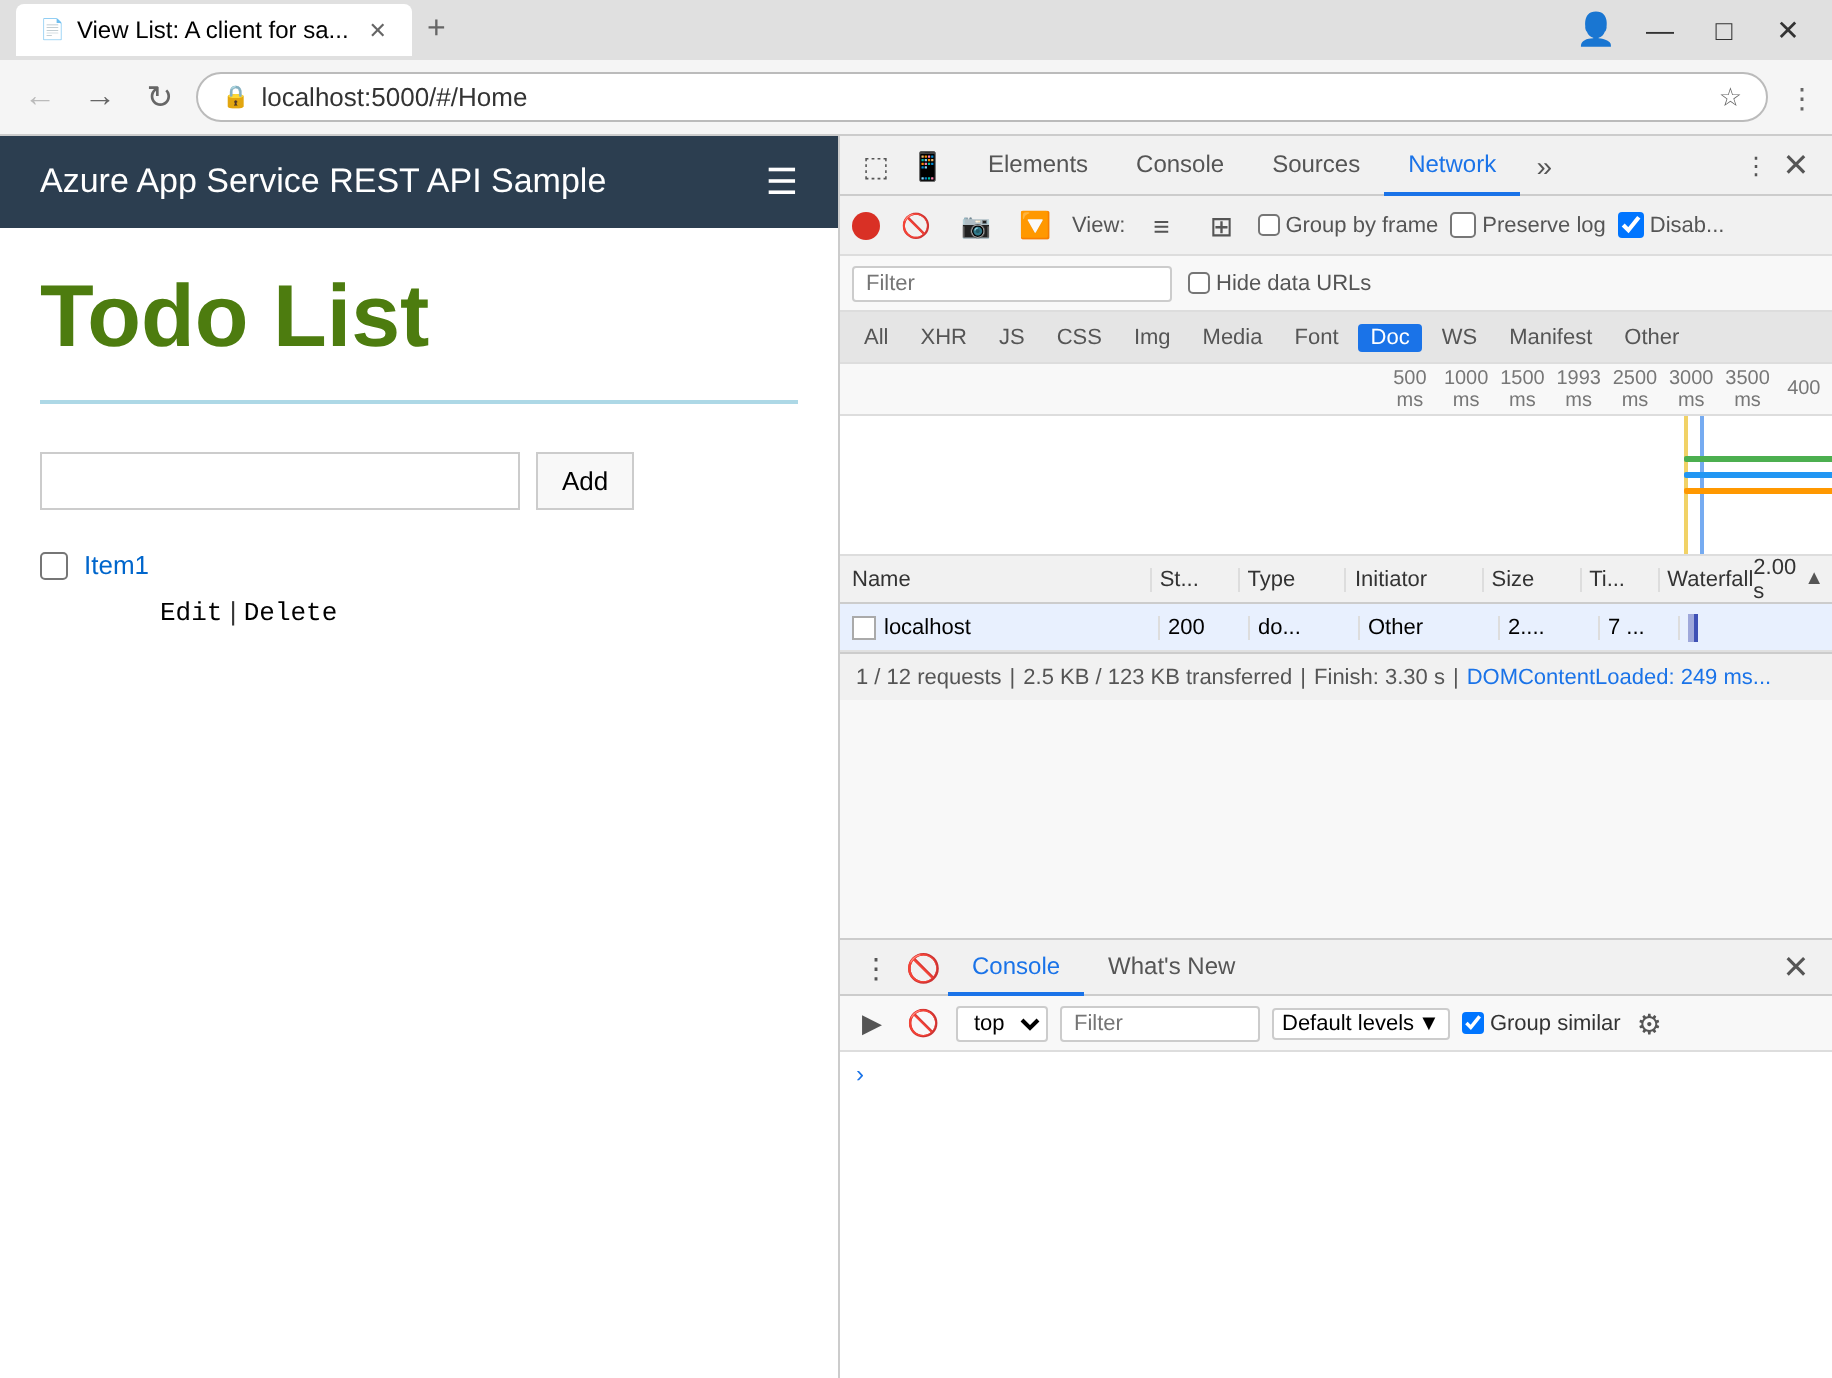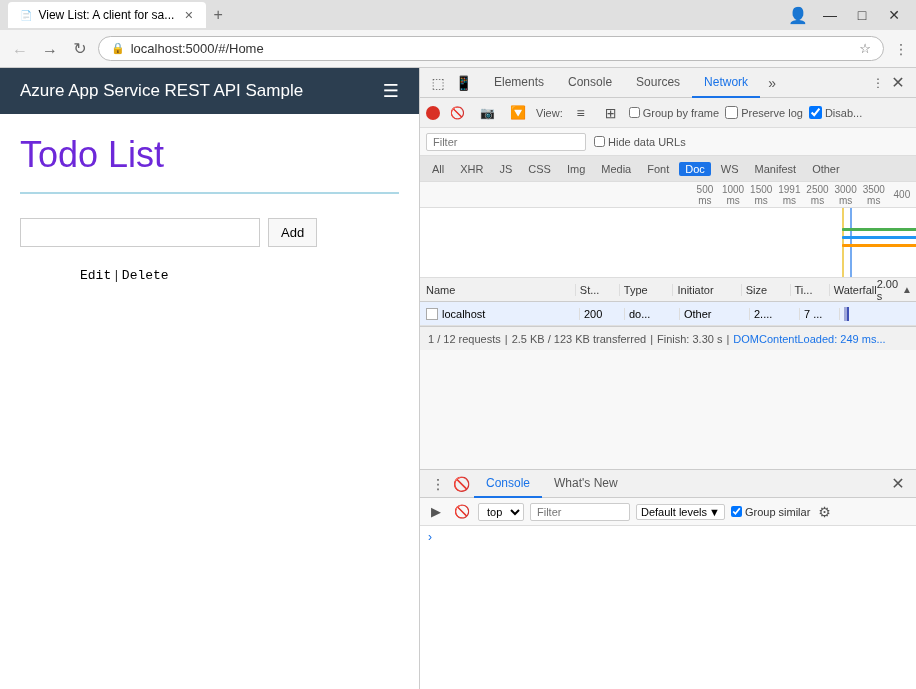--- a/index.html
+++ b/index.html
@@ -28,21 +28,21 @@
 
     
     .main-area { display: flex; flex: 1; overflow: hidden; }
 
     
     .webpage { flex: 1; background: white; overflow: hidden; display: flex; flex-direction: column; }
     .webpage-header { background: #2c3e50; color: white; padding: 12px 20px; display: flex; align-items: center; justify-content: space-between; }
     .webpage-header-title { font-size: 17px; font-weight: 300; }
     .hamburger { color: white; font-size: 18px; cursor: pointer; }
     .webpage-body { padding: 20px; flex: 1; }
-    .page-title { font-size: 36px; font-weight: 400; color: #6d28d9; margin-bottom: 16px; }
+    .page-title { font-size: 44px; font-weight: 700; color: #4d7c0f; margin-bottom: 16px; }
     .divider { height: 2px; background: #add8e6; margin-bottom: 24px; }
     .add-form { display: flex; gap: 8px; margin-bottom: 20px; margin-top: 20px; }
     .add-input { border: 1px solid #ccc; padding: 6px 8px; width: 240px; font-size: 13px; }
     .add-btn { background: #f8f8f8; border: 1px solid #ccc; padding: 6px 12px; cursor: pointer; font-size: 13px; }
     .todo-item { display: flex; align-items: center; gap: 8px; margin-bottom: 8px; }
     .todo-checkbox { width: 14px; height: 14px; }
     .todo-text { color: #0066cc; font-size: 13px; }
     .todo-actions { margin-left: 60px; font-size: 13px; color: #0066cc; }
     .todo-actions a { color: #000000; text-decoration: none; cursor: pointer; font-family: Liberation Mono, monospace; }
     .todo-actions span { color: #333; }
@@ -173,20 +173,24 @@
         <span class="webpage-header-title">Azure App Service REST API Sample</span>
         <span class="hamburger">☰</span>
       </div>
       <div class="webpage-body">
         <h1 class="page-title">Todo List</h1>
         <div class="divider"></div>
         <div class="add-form">
           <input class="add-input" type="text" style="">
           <button class="add-btn">Add</button>
         </div>
+        <div class="todo-item">
+          <input type="checkbox" class="todo-checkbox" style="">
+          <span class="todo-text">Item1</span>
+        </div>
         <div class="todo-actions">
           <a>Edit</a>
           <span> | </span>
           <a>Delete</a>
         </div>
       </div>
     </div>
 
     <div class="devtools">
 
@@ -261,21 +265,21 @@
         <div class="timeline-bar">
           <div style="display:flex; padding-left:160px; height:100%; align-items:center;">
             <div style="width:45px;"></div>
             <div style="width:55px;"></div>
             <div style="width:70px;"></div>
             <div style="width:50px;"></div>
             <div style="width:40px;"></div>
             <div class="timeline-label">500 ms</div>
             <div class="timeline-label">1000 ms</div>
             <div class="timeline-label">1500 ms</div>
-            <div class="timeline-label">1991 ms</div>
+            <div class="timeline-label">1993 ms</div>
             <div class="timeline-label">2500 ms</div>
             <div class="timeline-label">3000 ms</div>
             <div class="timeline-label">3500 ms</div>
             <div class="timeline-label">400</div>
           </div>
         </div>
 
         <div class="net-waterfall">
 
           <div style="position:absolute; left:422px; top:0; width:2px; height:100%; background:#e8b400; opacity:0.6;"></div>

